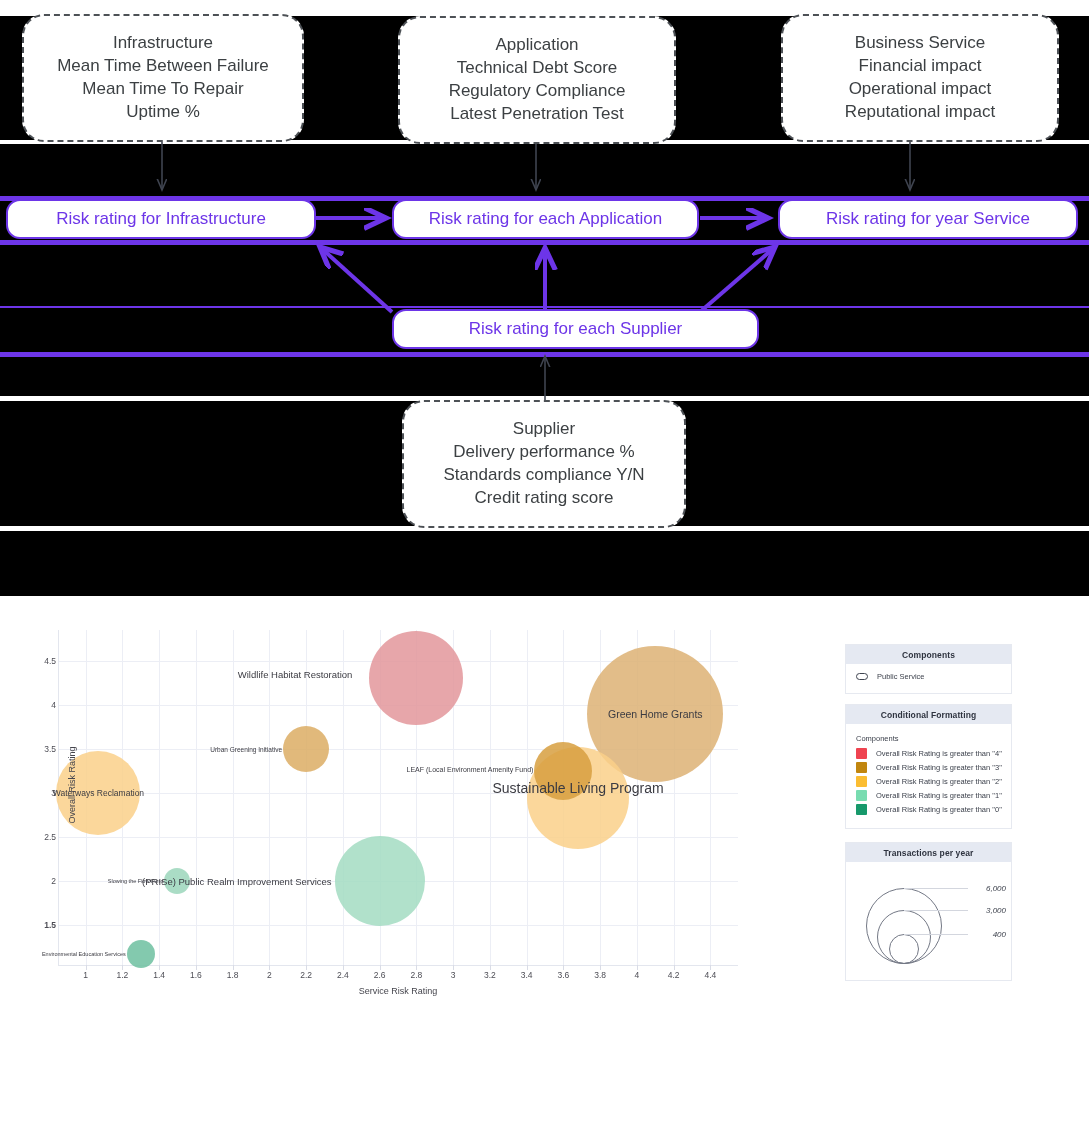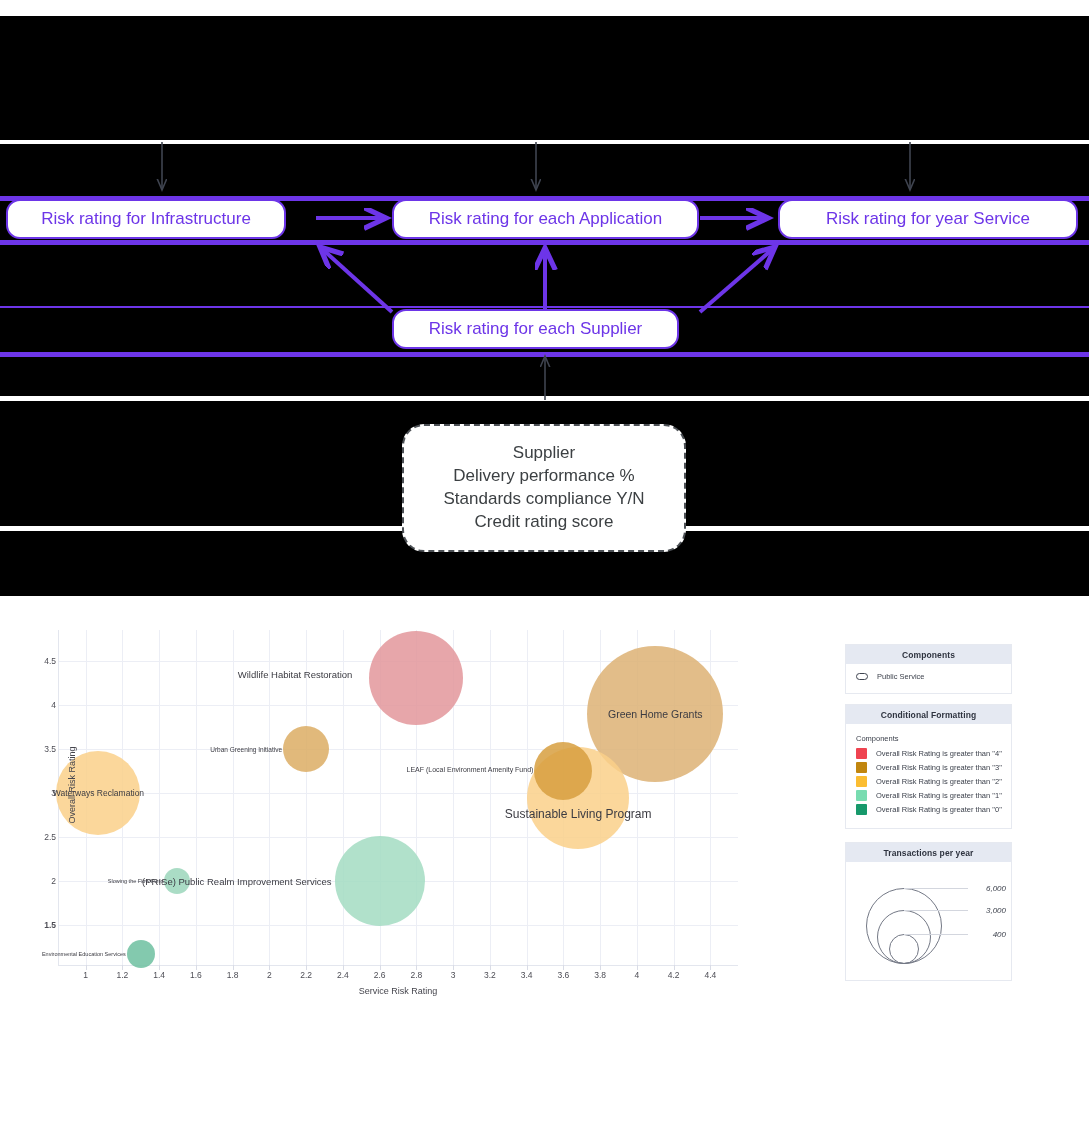--- a/index.html
+++ b/index.html
@@ -153,29 +153,41 @@
     <line x1="545" y1="400" x2="545" y2="356" stroke="#3f4450" stroke-width="1.6" marker-end="url(#ahDark)"></line>
 
     <line x1="316" y1="218" x2="386" y2="218" stroke="#6d35e8" stroke-width="4" marker-end="url(#ahPurple)"></line>
     <line x1="700" y1="218" x2="768" y2="218" stroke="#6d35e8" stroke-width="4" marker-end="url(#ahPurple)"></line>
 
     <line x1="392" y1="312" x2="320" y2="247" stroke="#6d35e8" stroke-width="4" marker-end="url(#ahPurple)"></line>
     <line x1="545" y1="310" x2="545" y2="248" stroke="#6d35e8" stroke-width="4" marker-end="url(#ahPurple)"></line>
     <line x1="700" y1="312" x2="775" y2="247" stroke="#6d35e8" stroke-width="4" marker-end="url(#ahPurple)"></line>
   </svg>
 
-  <div class="node node-dashed node-lines" style="left:402px;top:424px;width:284px;height:128px;">Supplier
+  <div class="node node-dashed node-lines" style="left:22px;top:14px;width:282px;height:128px;">Infrastructure
+Mean Time Between Failure
+Mean Time To Repair
+Uptime %</div>
+  <div class="node node-dashed node-lines" style="left:398px;top:16px;width:278px;height:128px;">Application
+Technical Debt Score
+Regulatory Compliance
+Latest Penetration Test</div>
+  <div class="node node-dashed node-lines" style="left:781px;top:14px;width:278px;height:128px;">Business Service
+Financial impact
+Operational impact
+Reputational impact</div>
+  <div class="node node-dashed node-lines" style="left:402px;top:400px;width:284px;height:128px;">Supplier
 Delivery performance %
 Standards compliance Y/N
 Credit rating score</div>
 
-  <div class="node node-purple" style="left:6px;top:199px;width:280px;height:40px;">Risk rating for Infrastructure</div>
+  <div class="node node-purple" style="left:6px;top:199px;width:310px;height:40px;">Risk rating for Infrastructure</div>
   <div class="node node-purple" style="left:392px;top:199px;width:307px;height:40px;">Risk rating for each Application</div>
   <div class="node node-purple" style="left:778px;top:199px;width:300px;height:40px;">Risk rating for year Service</div>
-  <div class="node node-purple" style="left:392px;top:309px;width:287px;height:40px;">Risk rating for each Supplier</div>
+  <div class="node node-purple" style="left:392px;top:309px;width:367px;height:40px;">Risk rating for each Supplier</div>
 </div>
 
 <div id="chart-region">
 
   <div id="plot">
     <div id="gridlines-v">
         <div class="gridline-v" style="left: 27.5676px;"></div>
         <div class="gridline-v" style="left: 64.3243px;"></div>
         <div class="gridline-v" style="left: 101.081px;"></div>
         <div class="gridline-v" style="left: 137.838px;"></div>
@@ -259,21 +271,21 @@
         <div class="bubble" style="left: 276.622px; top: 206.25px; height: 90px; width: 90px; background: rgb(163, 220, 194); opacity: 0.85;"></div>
         <div class="bubble" style="left: -1.56757px; top: 121.092px; height: 84px; width: 84px; background: rgb(250, 208, 138); opacity: 0.85;"></div>
         <div class="bubble" style="left: 476.405px; top: 112.053px; height: 58px; width: 58px; background: rgb(215, 159, 63); opacity: 0.85;"></div>
         <div class="bubble" style="left: 225.108px; top: 96.0132px; height: 46px; width: 46px; background: rgb(220, 173, 100); opacity: 0.85;"></div>
         <div class="bubble" style="left: 68.7027px; top: 309.539px; height: 28px; width: 28px; background: rgb(109, 191, 160); opacity: 0.85;"></div>
         <div class="bubble" style="left: 106.459px; top: 238.25px; height: 26px; width: 26px; background: rgb(155, 214, 187); opacity: 0.85;"></div>
         <div class="bubble-label" style="font-size: 9.5px; left: 294.378px; top: 44.4868px; transform: translate(-100%, -50%);">Wildlife Habitat Restoration</div>
         <div class="bubble-label" style="font-size: 10.5px; left: 597.297px; top: 83.75px;">Green Home Grants</div>
         <div class="bubble-label" style="font-size: 8.5px; left: 40.4324px; top: 163.092px;">Waterways Reclamation</div>
         <div class="bubble-label" style="font-size: 6.5px; left: 224.108px; top: 119.013px; transform: translate(-100%, -50%);">Urban Greening Initiative</div>
-        <div class="bubble-label" style="font-size: 12px; left: 520.108px; top: 184px;">Sustainable Living Program</div>
+        <div class="bubble-label" style="font-size: 14px; left: 520.108px; top: 158px;">Sustainable Living Program</div>
         <div class="bubble-label" style="font-size: 7px; left: 475.405px; top: 139.053px; transform: translate(-100%, -50%);">LEAF (Local Environment Amenity Fund)</div>
         <div class="bubble-label" style="font-size: 9.5px; left: 273.622px; top: 251.25px; transform: translate(-100%, -50%);">(PRISe) Public Realm Improvement Services</div>
         <div class="bubble-label" style="font-size: 5.5px; left: 105.459px; top: 251.25px; transform: translate(-100%, -50%);">Slowing the Flow Fund</div>
         <div class="bubble-label" style="font-size: 5.5px; left: 67.7027px; top: 323.539px; transform: translate(-100%, -50%);">Environmental Education Services</div>
       </div>
     <div id="xlabel">Service Risk Rating</div>
     <div id="ylabel">Overall Risk Rating</div>
   </div>
 
   <div class="legend-card" style="top:48px;">

